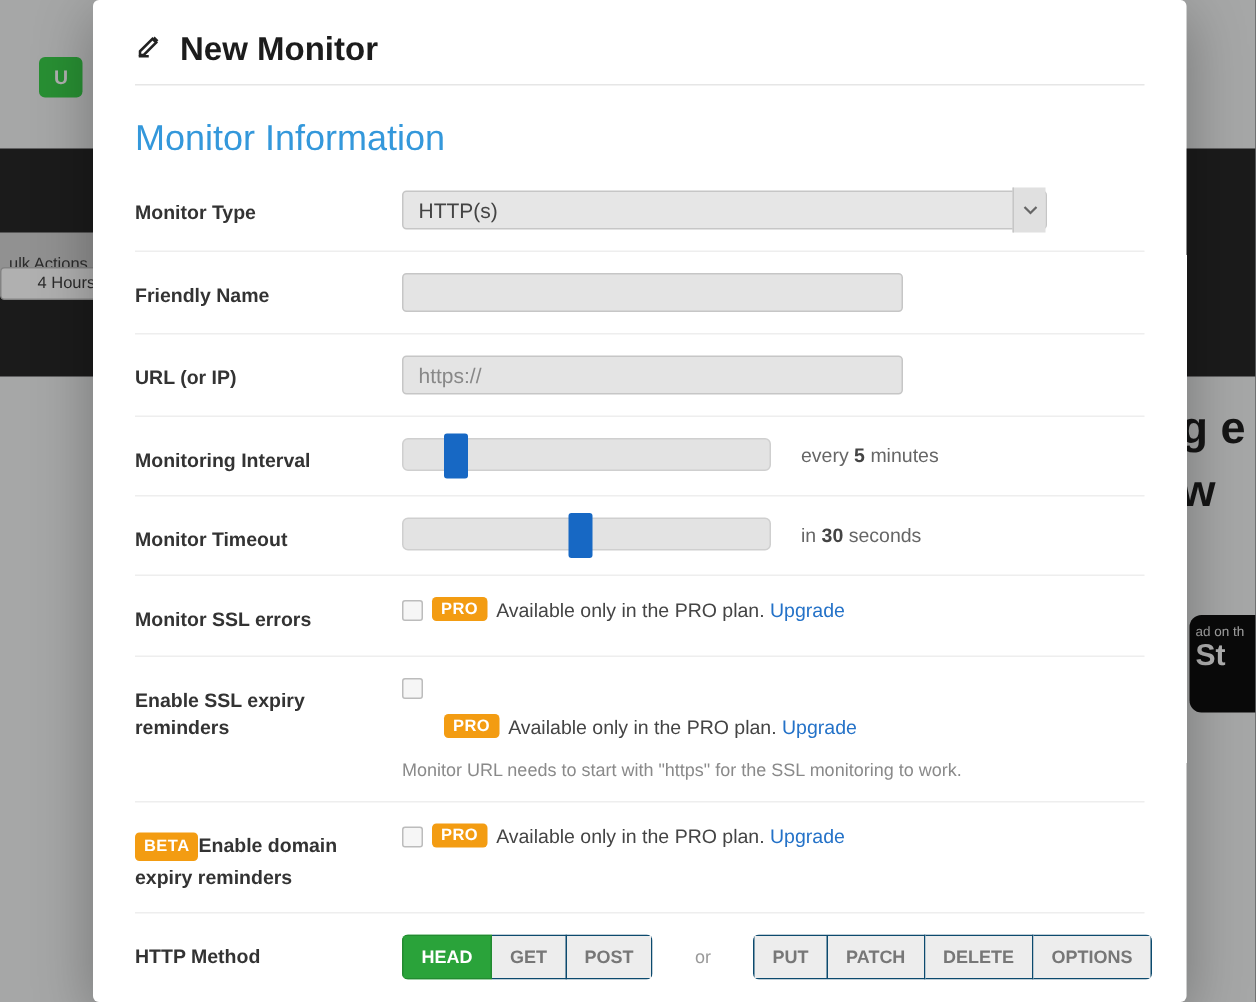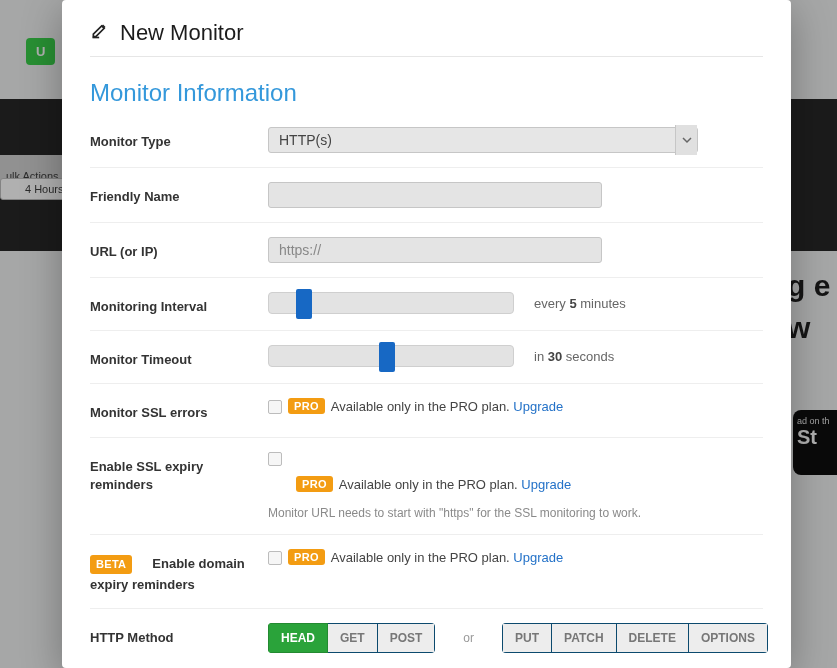--- a/index.html
+++ b/index.html
@@ -95,21 +95,21 @@
     bottom: 0;
     background: #fff;
     box-shadow: 0 10px 40px rgba(0,0,0,.3);
     border-radius: 4px;
     padding: 20px 28px 6px 28px;
     overflow-y: auto;
   }
 
   .modal-title {
     font-size: 22px;
-    font-weight: 400;
+    font-weight: 700;
     color: #1c1c1c;
     padding-bottom: 10px;
     border-bottom: 1px solid #e6e6e6;
     display: flex;
     align-items: center;
     gap: 10px;
   }
   .modal-title svg { width: 20px; height: 20px; }
 
   .section-title {
@@ -222,21 +222,21 @@
 
   .hint-text {
     font-size: 12px;
     color: #8a8a8a;
     margin-top: 14px;
     margin-left: 0;
   }
 
   
   .label-stack { display: flex; flex-direction: column; gap: 2px; }
-  .label-inline-badge { display: flex; align-items: center; gap: 20px; flex-wrap: wrap; }
+  .label-inline-badge { display: flex; align-items: center; gap: 0; flex-wrap: wrap; }
 
   
   .http-methods {
     display: flex;
     align-items: center;
     gap: 0;
   }
   .seg {
     display: flex;
     border-radius: 4px;

